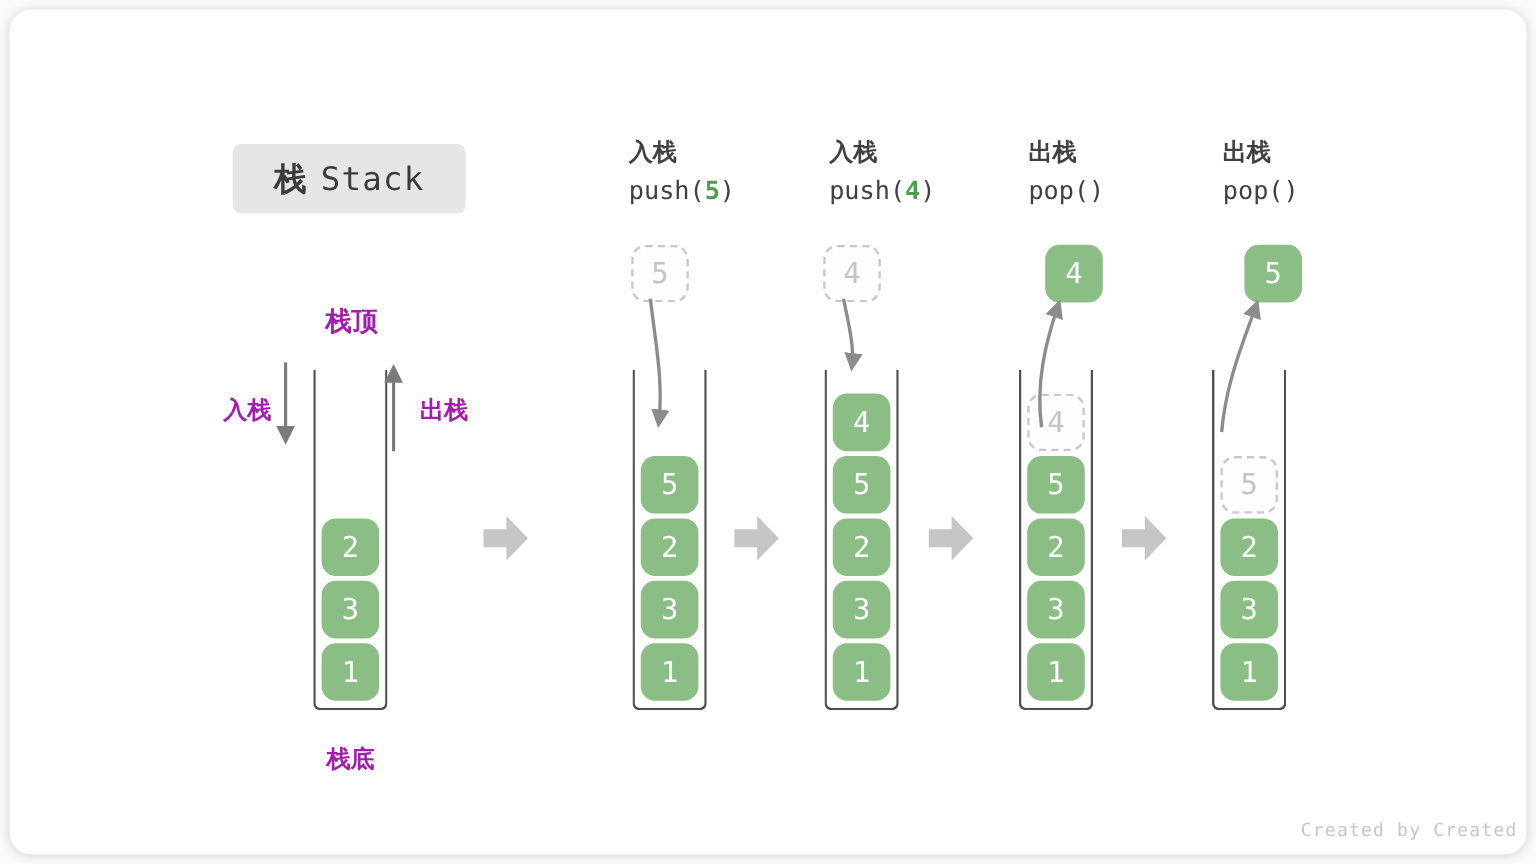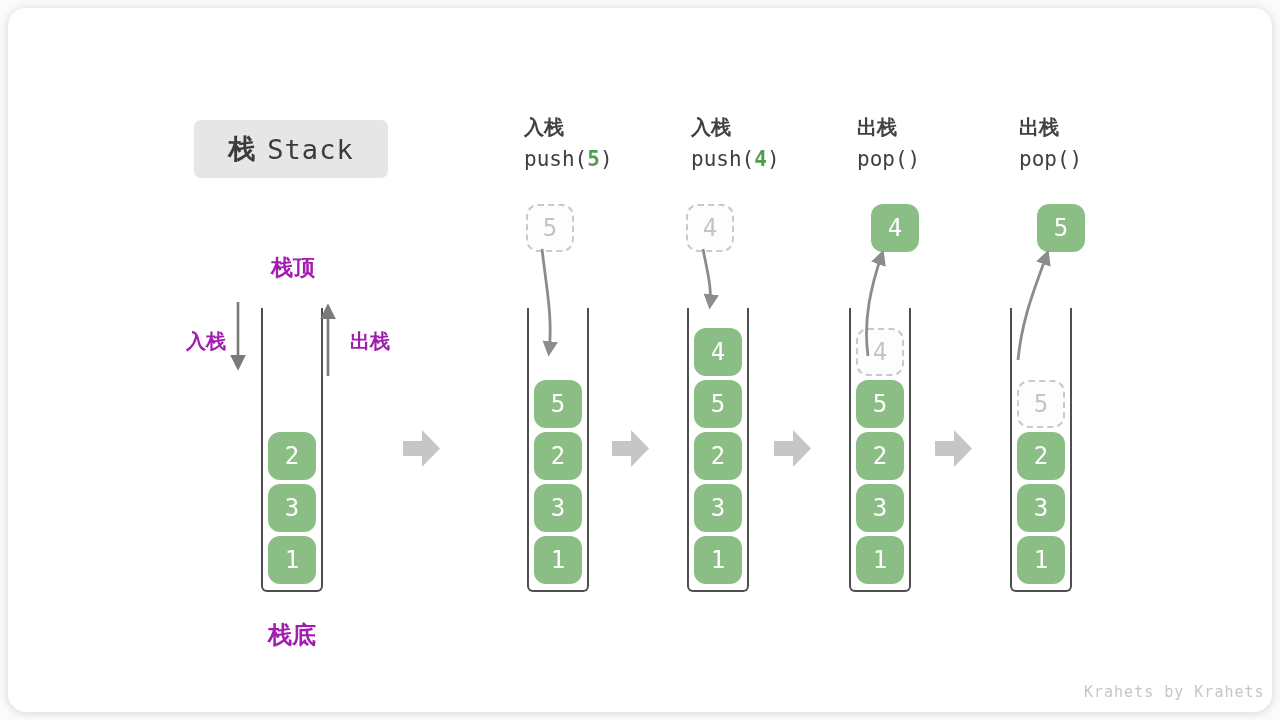--- a/index.html
+++ b/index.html
@@ -55,21 +55,21 @@
     top:196px; width:48px; height:48px; border-radius:12px;
     font-family:"DejaVu Sans Mono", monospace; font-size:24px;
     display:flex; align-items:center; justify-content:center;
   }
   .float-box.dashed { background:#fdfdfd; color:#c4c4c4; border:2px dashed #c9c9c9; }
   .float-box.solid  { background:#8abe84; color:#ffffff; }
 
   
   .zh-label { color:#a21caf; font-weight:bold; }
   #label-top    { left:254px; top:245px; width:62px; text-align:center; font-size:22px; }
-  #label-bottom { left:252px; top:611px; width:64px; text-align:center; font-size:24px; }
+  #label-bottom { left:252px; top:611px; width:64px; text-align:center; font-size:20px; }
   #label-push   { left:178px; top:320px; font-size:20px; }
   #label-pop    { left:342px; top:320px; font-size:20px; }
 
   #watermark {
     left:1076px; top:675px;
     font-family:"DejaVu Sans Mono", monospace; font-size:15px;
     color:#c6c6c6; letter-spacing:1px;
   }
 
   svg.overlay { position:absolute; left:0; top:0; pointer-events:none; }
@@ -166,15 +166,15 @@
     <path d="M1018,360 C1022,318 1035,288 1047,254" stroke="#8c8c8c" stroke-width="2.8" fill="none" marker-end="url(#ah-mid)"></path>
 
     <g fill="#c6c6c6">
       <polygon points="403,441 422,441 422,430 440,448.5 422,467 422,456 403,456"></polygon>
       <polygon points="612,441 631,441 631,430 649,448.5 631,467 631,456 612,456"></polygon>
       <polygon points="774,441 793,441 793,430 811,448.5 793,467 793,456 774,456"></polygon>
       <polygon points="935,441 954,441 954,430 972,448.5 954,467 954,456 935,456"></polygon>
     </g>
   </svg>
 
-  <div id="watermark" class="abs">Krahets by Krahets</div>
+  <div id="watermark" class="abs">Created by Created</div>
 
 </div>
 
 </body></html>

